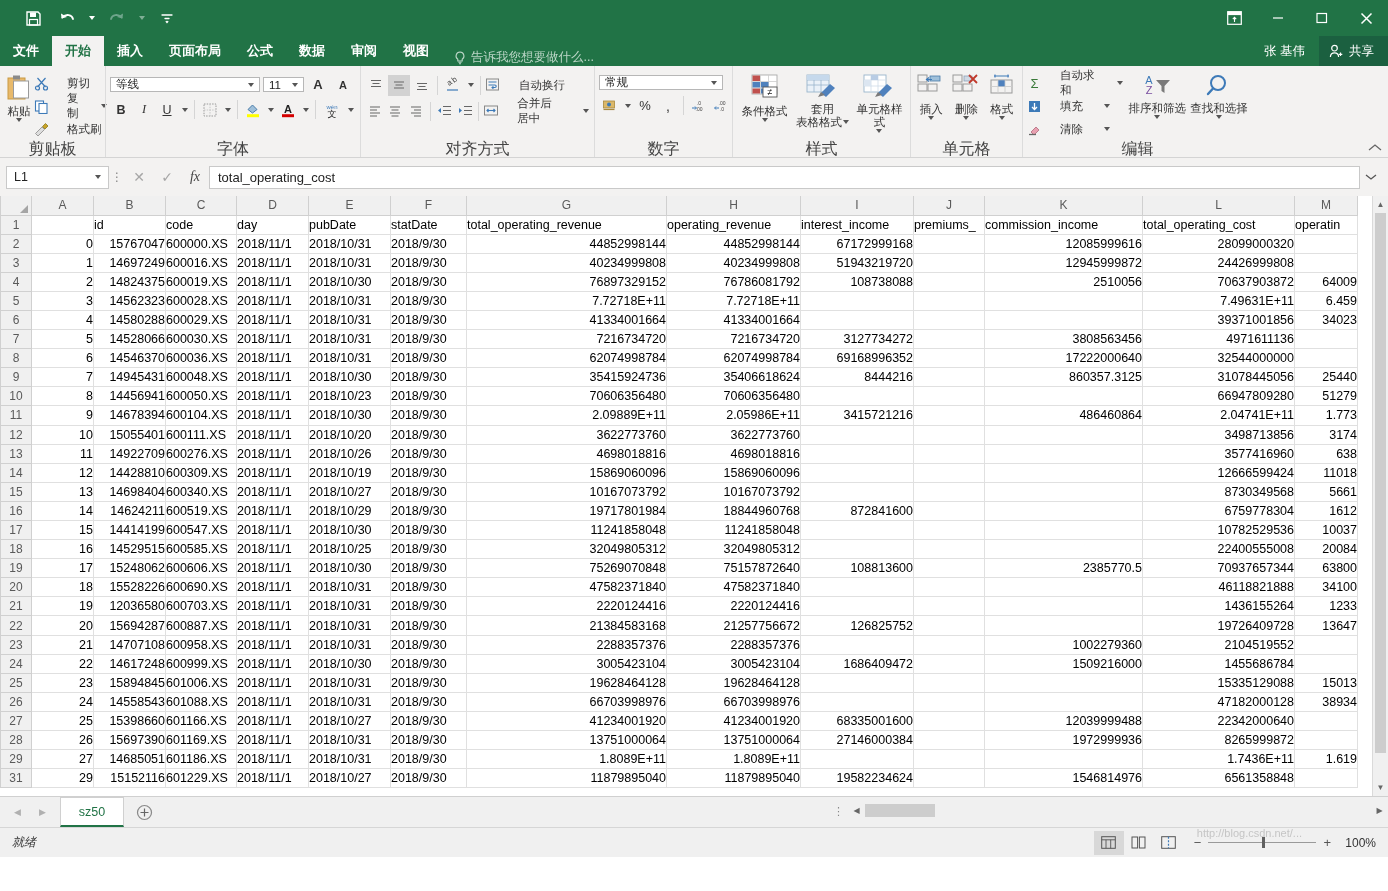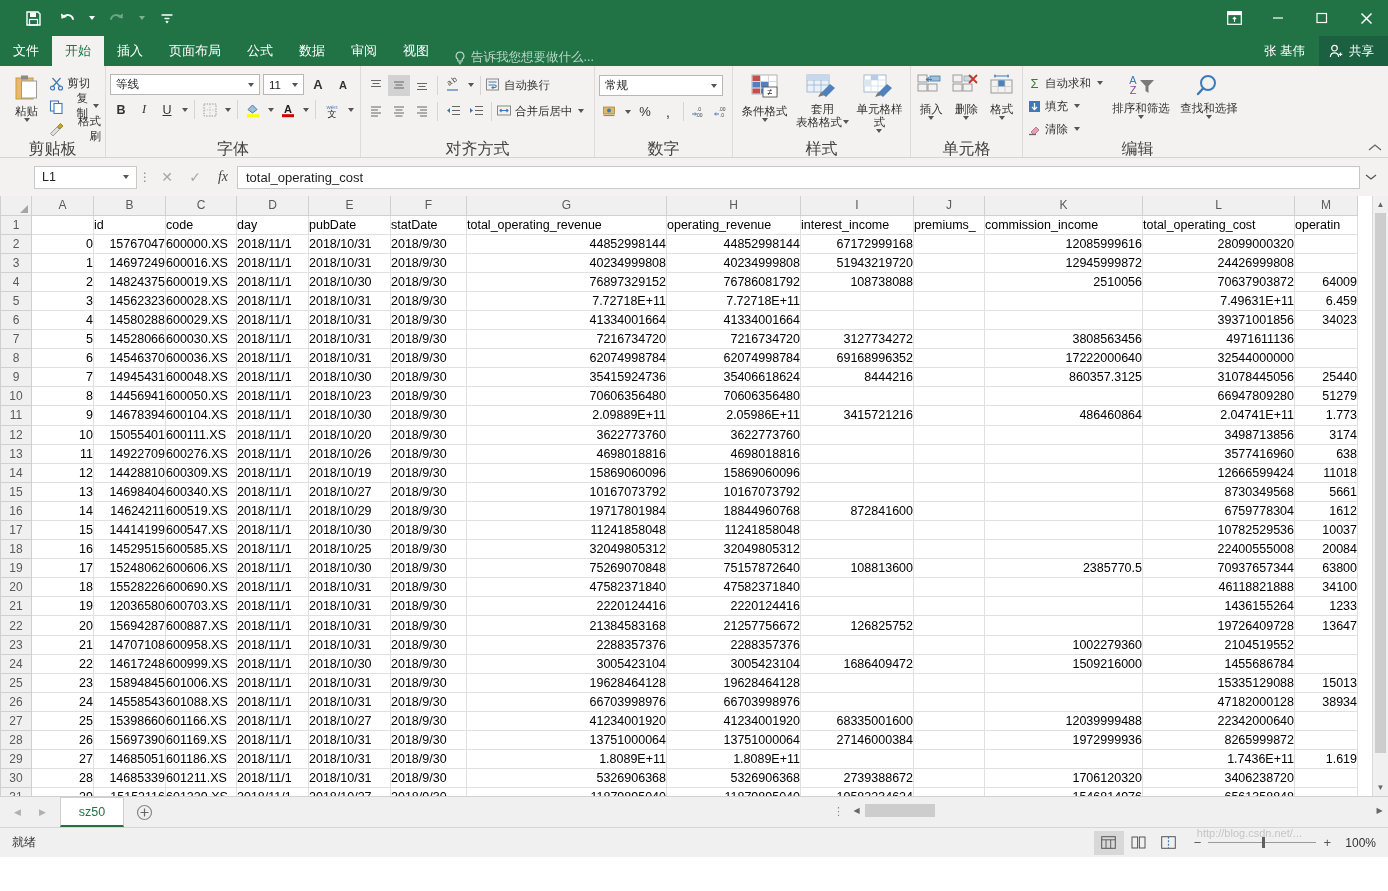--- a/index.html
+++ b/index.html
@@ -29,21 +29,21 @@
   .win-btn { width: 44px; height: 36px; display: flex; align-items: center; justify-content: center; }
   .ribbon-ctrl-btn { width: 44px; height: 36px; display:flex;align-items:center;justify-content:center; }
 
   
   .tabrow {
     height: 30px; background: #217346; display: flex; align-items: flex-end;
     position: relative;
   }
   .tab {
     height: 30px; padding: 0 13px; display: flex; align-items: center;
-    font-size: 13px; color: #ffffff; cursor: default;
+    font-size: 13px; color: #ffffff; cursor: default; font-weight: bold;
   }
   .tab.active { background: #f3f2f1; color: #217346; }
   .tellme { display: flex; align-items: center; gap: 5px; margin-left: 12px; color: #bcd6c7; font-size: 12.5px; }
   .acct {
     position: absolute; right: 0; bottom: 0; height: 30px; display: flex; align-items: center; gap: 0;
   }
   .acct-name { font-size: 12.5px; color: #fff; padding-right: 14px; }
   .share-btn { display: flex; align-items: center; gap: 5px; font-size: 12.5px; color:#fff;
     background: #1b6040; height: 30px; padding: 0 14px 0 10px; }
 
@@ -57,41 +57,41 @@
   .rgroup-body { flex: 1; display: flex; align-items: flex-start; padding-top: 2px; }
   .rgroup-title {
     height: 16px; font-size: 16px; color: #444; text-align: center; line-height: 16px;
     position: relative;
   }
   .bigbtn {
     display: flex; flex-direction: column; align-items: center; justify-content: flex-start;
     width: 54px; font-size: 11.5px; color: #333; padding-top: 2px; text-align: center; line-height: 1.15;
   }
   .bigbtn .lbl { margin-top: 2px; }
-  .smallrow { display: flex; align-items: center; gap: 3px; height: 22px; font-size: 11.5px; color: #333; text-align: right; }
+  .smallrow { display: flex; align-items: center; gap: 18px; height: 22px; font-size: 11.5px; color: #333; }
   .smallcol { display: flex; flex-direction: column; gap: 1px; }
   .ico { display: inline-flex; align-items: center; justify-content: center; }
   .cmb {
-    background: #fff; border: 1px solid #b7b7b7; height: 21px; display: flex; align-items: center;
+    background: #fff; border: 1px solid #b7b7b7; height: 15px; display: flex; align-items: center;
     font-size: 11.5px; color: #222; padding: 0 2px 0 5px; justify-content: space-between;
   }
   .cmb .ar { width: 13px; display:flex;align-items:center;justify-content:center; }
   .tbtn { width: 22px; height: 21px; display: flex; align-items: center; justify-content: center;
     font-size: 12.5px; color: #333; }
   .tbtn.sel { background: #d2d2d2; }
   .dd { width: 11px; height: 21px; display:flex;align-items:center;justify-content:center; }
   .sep { width: 1px; background: #d5d5d5; height: 19px; margin: 0 3px; }
   .ribcollapse { position: absolute; right: 6px; bottom: 3px; color:#666; font-size: 11px; }
 
   
   .fbar { height: 38px; background: #f3f2f1; display: flex; align-items: center; padding: 0 6px; gap: 0; }
   .namebox {
     width: 103px; height: 23px; background: #fff; border: 1px solid #c9c9c9;
     display: flex; align-items: center; justify-content: space-between; font-size: 12.5px;
-    padding: 0 3px 0 7px; color: #222; margin-left: 28px;
+    padding: 0 3px 0 7px; color: #222;
   }
   .fb-dots { width: 16px; text-align: center; color: #888; font-size: 12px; }
   .fb-btns { display: flex; align-items: center; gap: 0; }
   .fb-btn { width: 28px; height: 23px; display: flex; align-items: center; justify-content: center;
     color: #a6a6a6; font-size: 14px; }
   .fb-btn.fx { color: #444; font-style: italic; font-family: "Liberation Serif", serif; font-size: 14px; }
   .fbinput {
     flex: 1; height: 23px; background: #fff; border: 1px solid #c9c9c9; border-left: 1px solid #c9c9c9;
     display: flex; align-items: center; padding-left: 8px; font-size: 13px; color: #222;
   }
@@ -148,21 +148,21 @@
     display:flex; align-items:center; }
   .hs-left, .hs-right { width: 17px; height:17px; display:flex;align-items:center;justify-content:center; color:#666; font-size:8px; }
   .hs-track { flex:1; height: 15px; position: relative; }
   .hs-thumb { position:absolute; left:0; top:1px; width: 70px; height: 13px; background:#cdcdcd; }
 
   
   .statusbar {
     height: 30px; background: #f0f0f0; border-top: 1px solid #d6d6d6;
     display: flex; align-items: center; position: relative; font-size: 12px; color: #333;
   }
-  .st-left { padding-left: 12px; }
+  .st-left { padding-left: 12px; font-style: italic; }
   .st-right { position: absolute; right: 0; display: flex; align-items: center; gap: 0; height: 30px; }
   .viewbtn { width: 30px; height: 24px; display:flex;align-items:center;justify-content:center; }
   .viewbtn.sel { background: #d8d8d8; }
   .zoomwrap { display:flex; align-items:center; gap:7px; padding: 0 12px 0 10px; }
   .zoomtrack { width: 108px; height: 1px; background: #9a9a9a; position: relative; }
   .zoomtrack .mid { position:absolute; left: 50%; top:-3px; width:1px;height:7px;background:#9a9a9a; }
   .zoomtrack .knob { position:absolute; left: 50%; top:-5px; width:3px;height:11px;background:#606060; }
   .zoomval { width: 38px; text-align: right; }
   .wm { position: absolute; right: 86px; bottom: 18px; font-size: 11px; color: #c5c5c5; }
 </style>
@@ -1246,36 +1246,20 @@
           <td class="cell txt">2018/9/30</td>
           <td class="cell num">1.8089E+11</td>
           <td class="cell num">1.8089E+11</td>
           <td class="cell num"></td>
           <td class="cell num"></td>
           <td class="cell num"></td>
           <td class="cell num">1.7436E+11</td>
           <td class="cell num">1.619</td>
         </tr>
         <tr>
-          <td class="rowhead">30</td>
-          <td class="cell num">28</td>
-          <td class="cell num">14685339</td>
-          <td class="cell txt">601211.XS</td>
-          <td class="cell txt">2018/11/1</td>
-          <td class="cell txt">2018/10/31</td>
-          <td class="cell txt">2018/9/30</td>
-          <td class="cell num">5326906368</td>
-          <td class="cell num">5326906368</td>
-          <td class="cell num">2739388672</td>
-          <td class="cell num"></td>
-          <td class="cell num">1706120320</td>
-          <td class="cell num">3406238720</td>
-          <td class="cell num"></td>
-        </tr>
-        <tr>
           <td class="rowhead">31</td>
           <td class="cell num">29</td>
           <td class="cell num">15152116</td>
           <td class="cell txt">601229.XS</td>
           <td class="cell txt">2018/11/1</td>
           <td class="cell txt">2018/10/27</td>
           <td class="cell txt">2018/9/30</td>
           <td class="cell num">11879895040</td>
           <td class="cell num">11879895040</td>
           <td class="cell num">19582234624</td>

